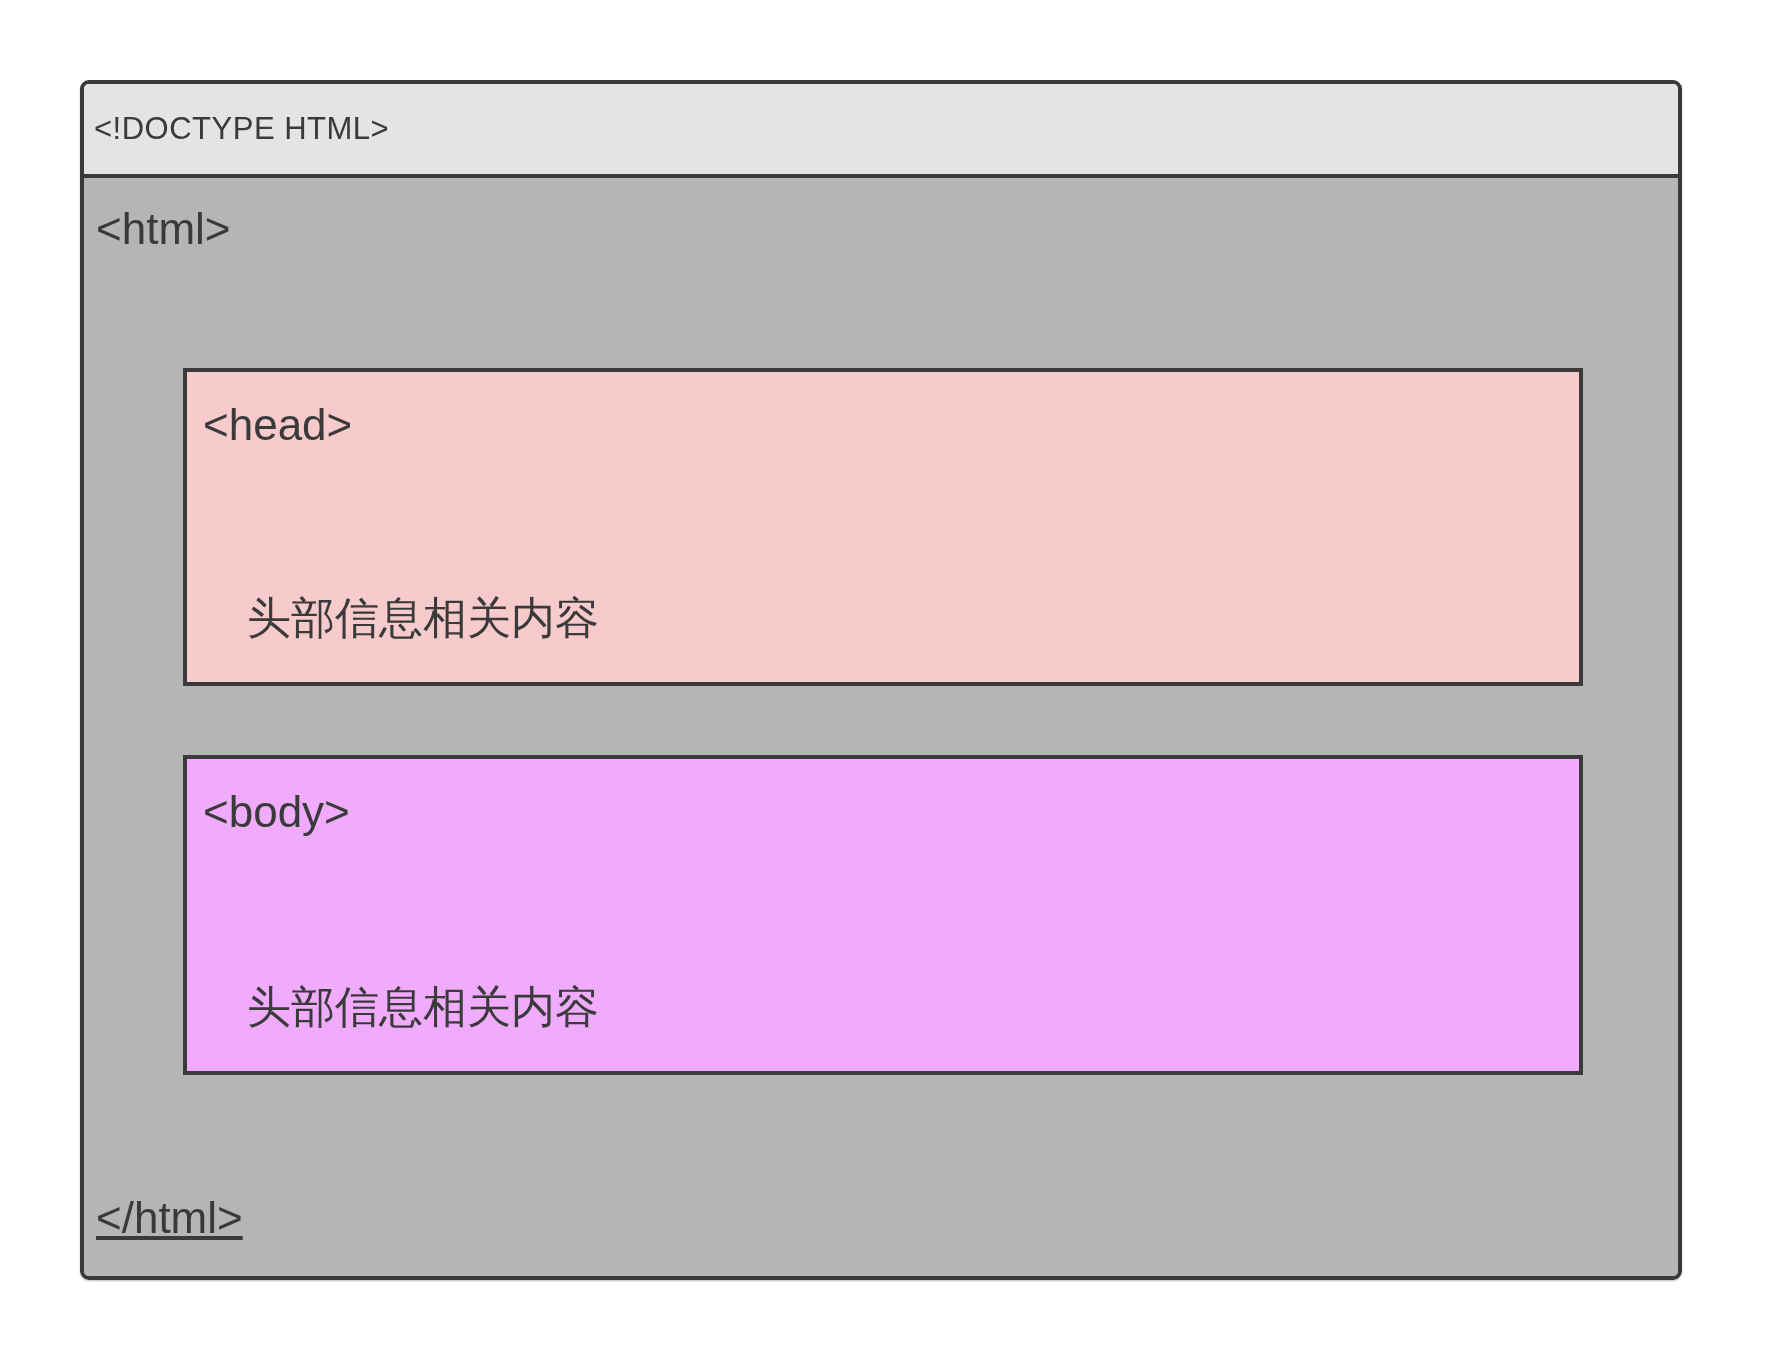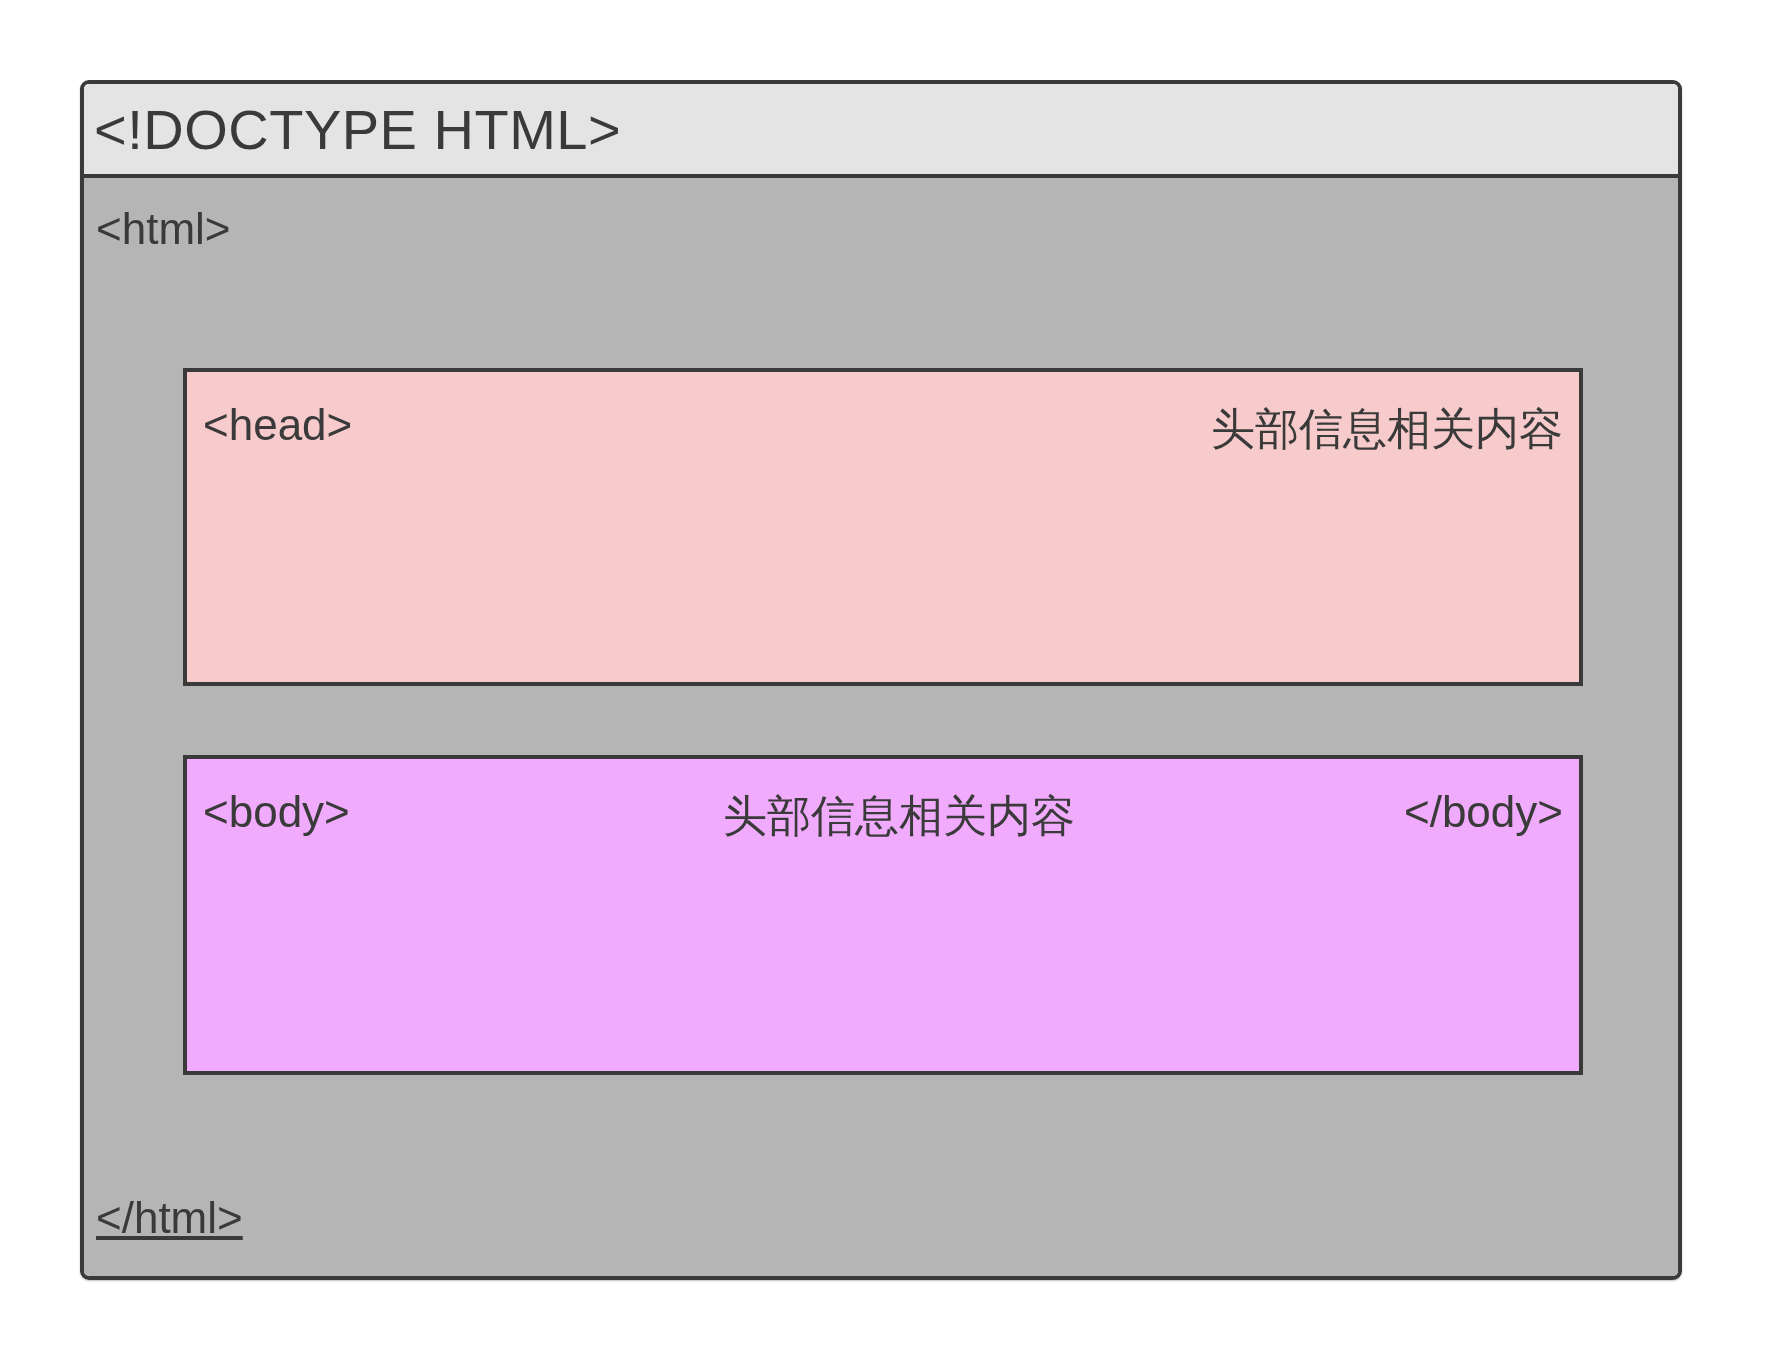--- a/index.html
+++ b/index.html
@@ -29,21 +29,21 @@
       box-shadow: 0 1px 2px rgba(0,0,0,0.25);
     }
     .doctype-bar {
       height: 94px;
       flex: 0 0 auto;
       background: #e4e4e4;
       border-bottom: 4px solid #3a3a3a;
       display: flex;
       align-items: center;
       padding: 0 10px;
-      font-size: 56px;
+      font-size: 31px;
       letter-spacing: 0.5px;
     }
     .html-area {
       position: relative;
       flex: 1 1 auto;
       background: #b5b5b5;
       font-size: 44px;
     }
     .tag-label {
       position: absolute;
@@ -51,20 +51,21 @@
       white-space: nowrap;
     }
     .html-open-tag  { top: 26px; }
     .html-close-tag { top: 1015px; text-decoration: underline; }
     .inner-box {
       position: absolute;
       left: 99px;
       width: 1400px;
       border: 4px solid #3a3a3a;
       display: flex;
+      flex-direction: column;
       justify-content: space-between;
       padding: 28px 16px 34px 16px;
       font-size: 44px;
     }
     .head-box {
       top: 190px;
       height: 318px;
       background: #f7cbcb;
     }
     .body-box {
@@ -92,20 +93,19 @@
       <span class="tag-label html-open-tag line">&lt;html&gt;</span>
 
       <div class="inner-box head-box">
         <span class="line">&lt;head&gt;</span>
         <span class="line content-line">头部信息相关内容</span>
       </div>
 
       <div class="inner-box body-box">
         <span class="line">&lt;body&gt;</span>
         <span class="line content-line">头部信息相关内容</span>
-        <span class="line">&lt;/body&gt;</span>
       </div>
 
       <span class="tag-label html-close-tag line">&lt;/html&gt;</span>
 
     </div>
   </div>
 </div>
 
 </body></html>

